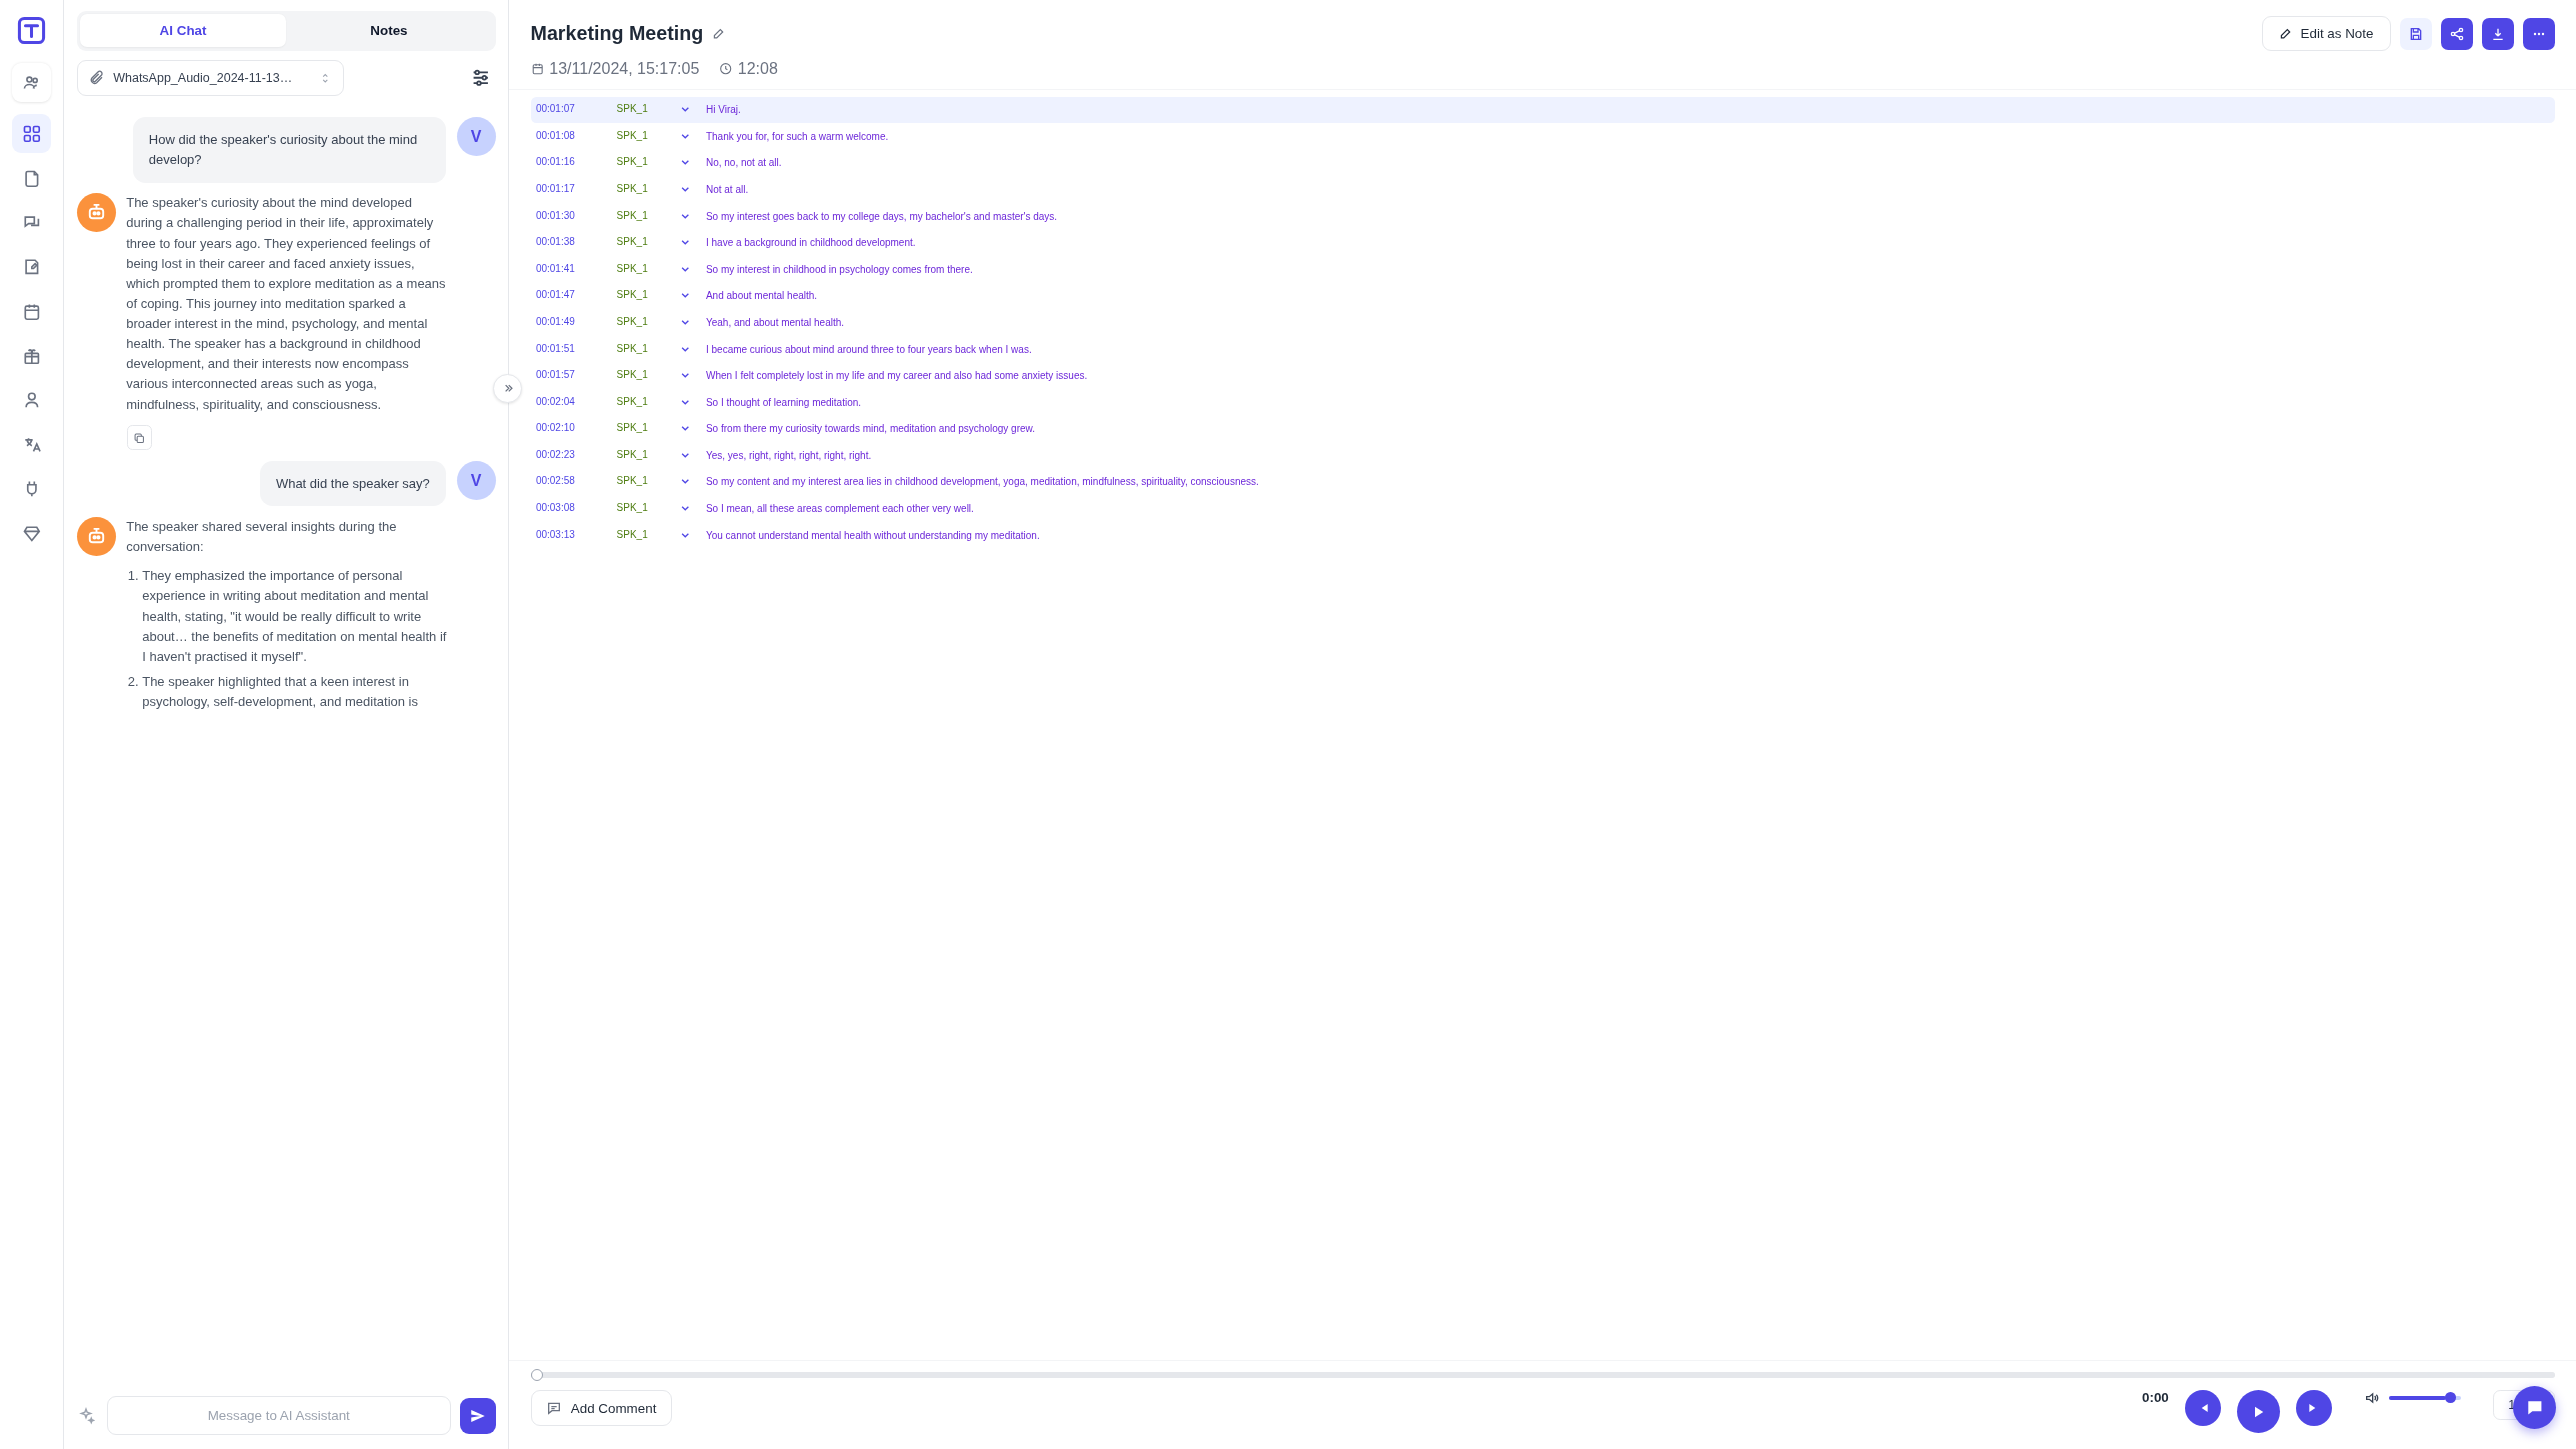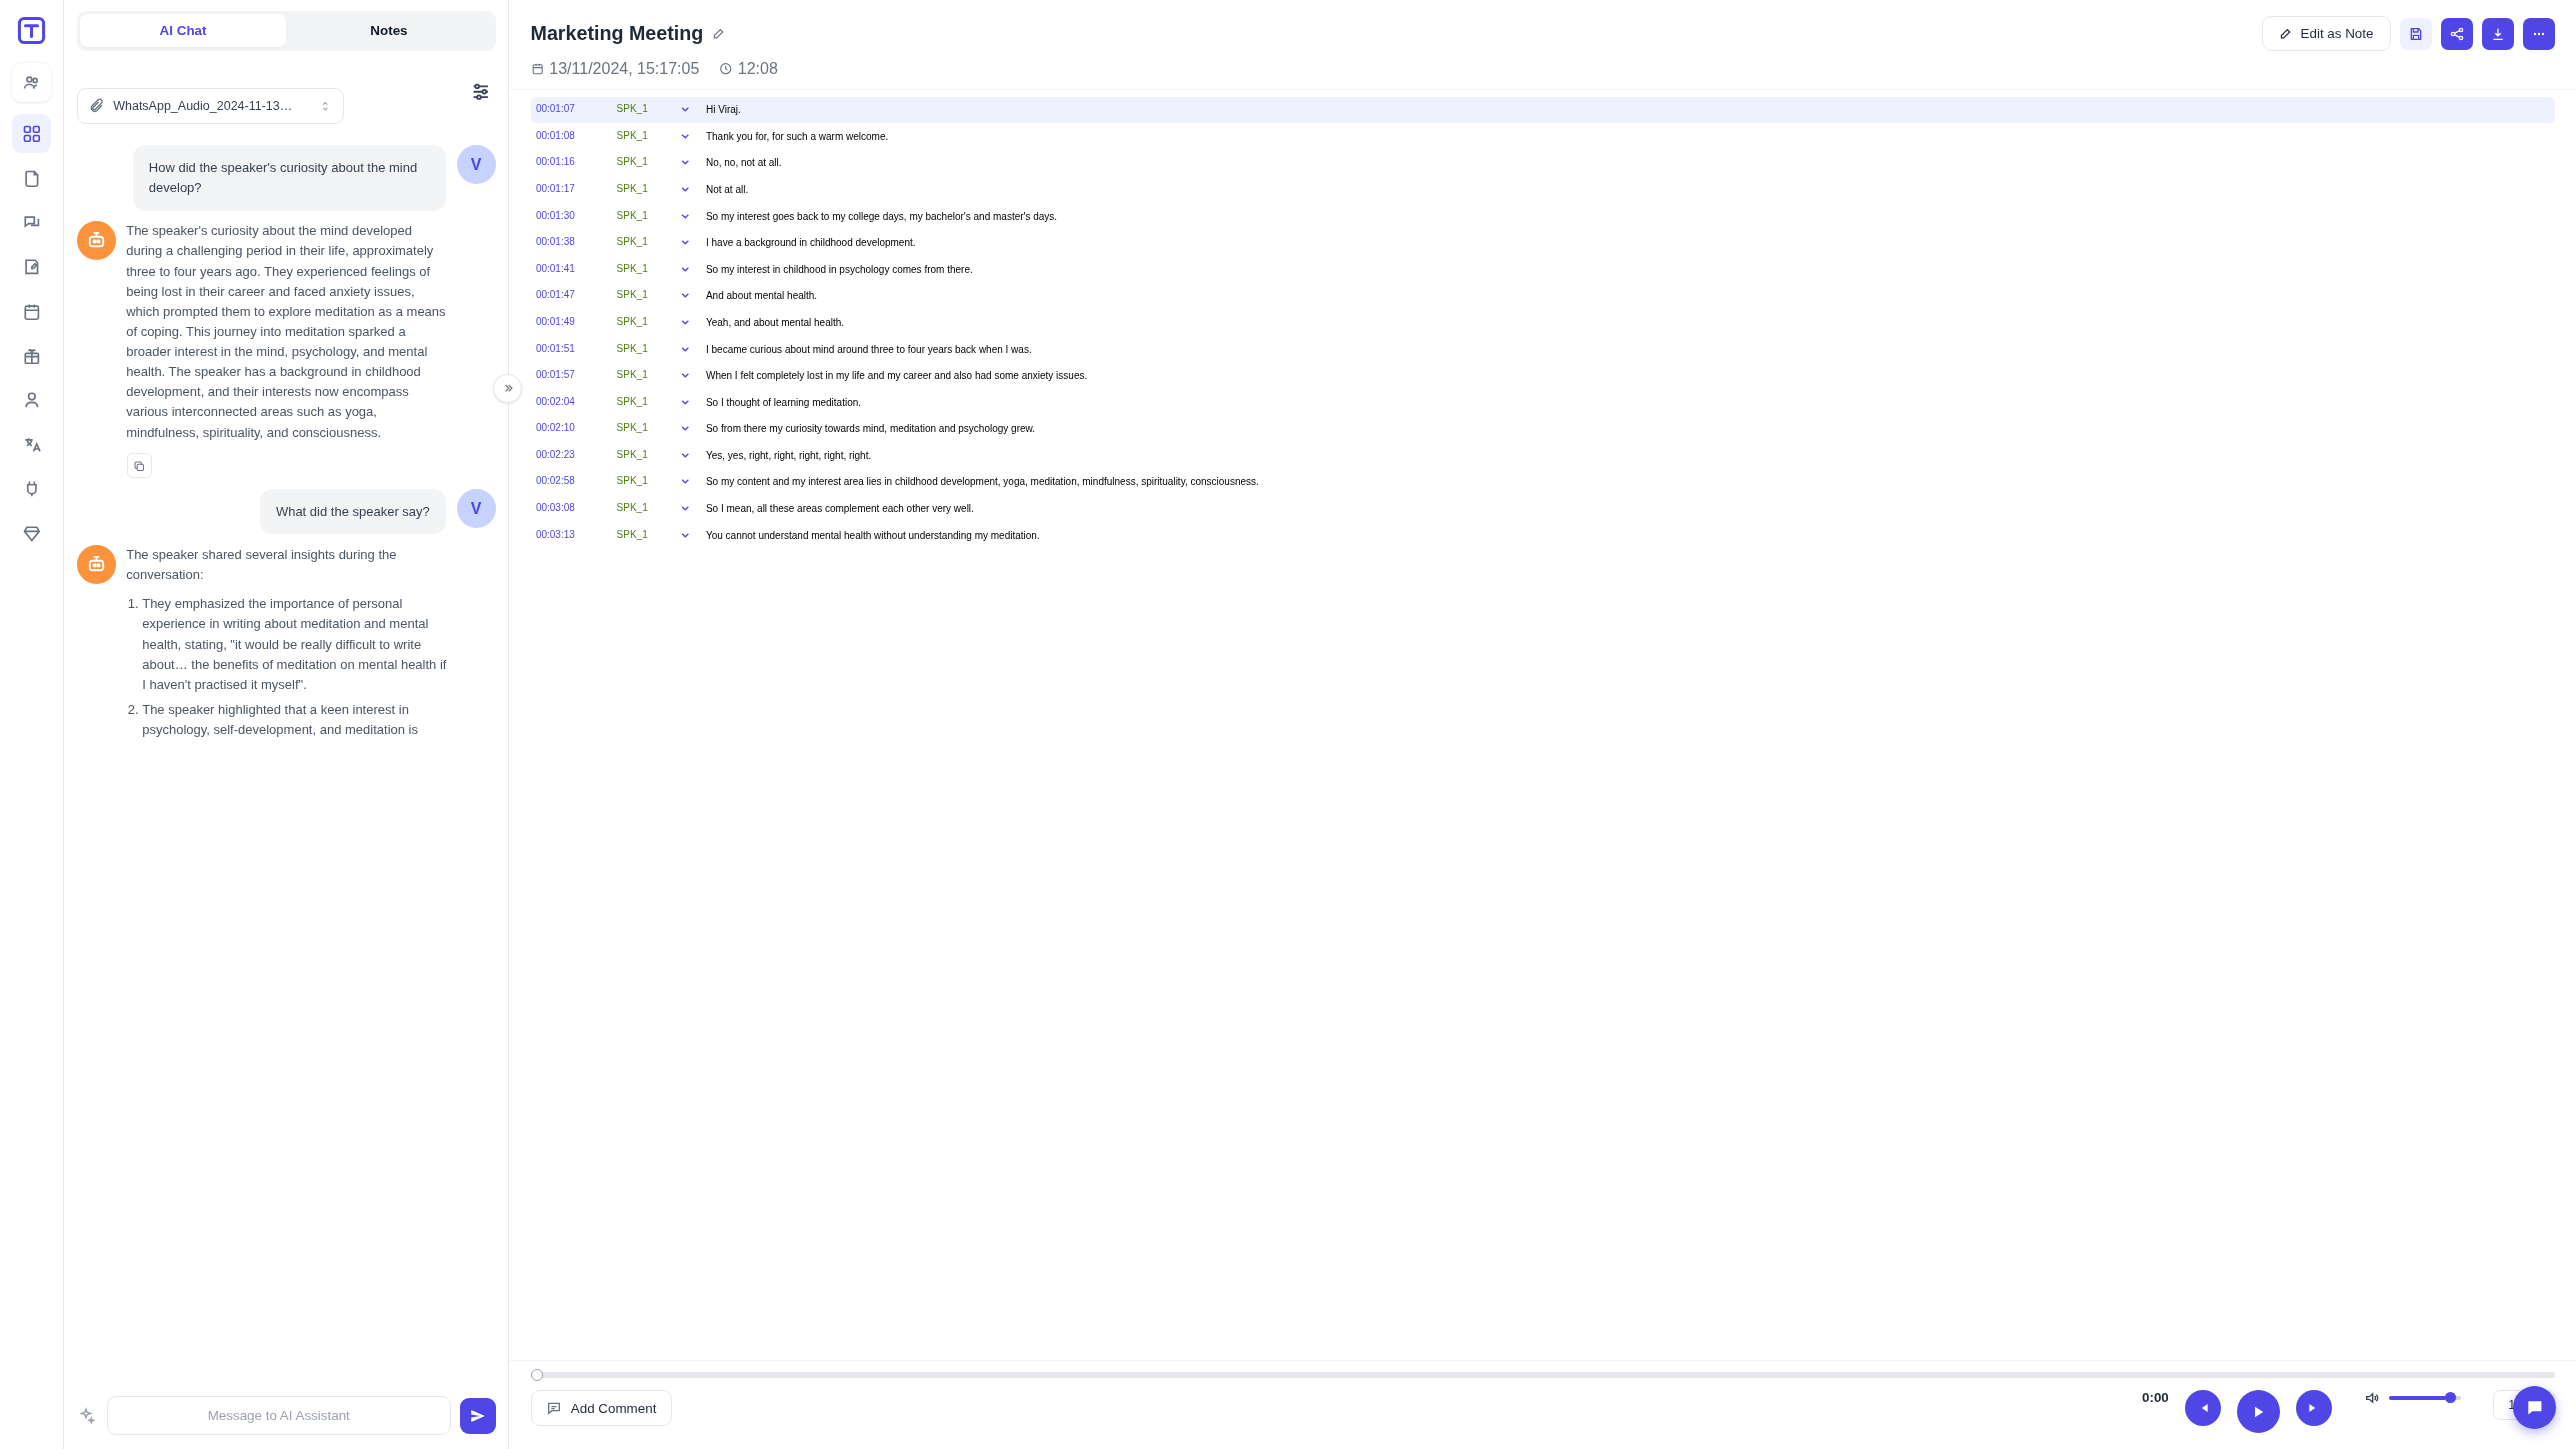--- a/index.html
+++ b/index.html
@@ -14,21 +14,21 @@
 .rail-btn.active { color:#4f46e5; background:#eef2ff;}
 .rail-btn svg { width:19.7px; height:19.7px; }
 
 
 .left-panel { width: 445px; border-right:0.9px solid #e5e7eb; display:flex; flex-direction:column; position:relative; }
 .tabs-wrap { padding: 10.7px 12.5px 9px; }
 .tabs { background:#f3f4f6; border-radius:9px; padding:3.6px; display:flex; }
 .tab { flex:1; text-align:center; padding:9px 0; font-size:13.4px; font-weight:600; color:#0f172a; border-radius:7.2px; cursor:pointer;}
 .tab.active { background:#fff; color:#4f46e5; box-shadow:0 0.9px 1.8px rgba(0,0,0,0.05);}
 .selector-row { display:flex; align-items:center; gap:10.7px; padding:0 12.5px 10.7px;}
-.file-select { flex:0 0 267px; display:flex; align-items:center; gap:9px; border:0.9px solid #e5e7eb; border-radius:9px; padding:9px 10.7px; font-size:12.5px; color:#374151;margin-top:28px;}
+.file-select { flex:0 0 267px; display:flex; align-items:center; gap:9px; border:0.9px solid #e5e7eb; border-radius:9px; padding:9px 10.7px; font-size:12.5px; color:#374151;}
 .file-select .chev { margin-left:auto; color:#9ca3af;}
 .sliders-btn { width:29px; height:29px; display:flex;align-items:center;justify-content:center; color:#374151; cursor:pointer; margin-left:auto;}
 
 .chat-scroll { flex:1; overflow-y:auto; padding:0 12.5px 9px; }
 .msg-row { display:flex; gap:10.7px; margin:10.7px 0; align-items:flex-start;}
 .msg-row.user { justify-content:flex-end;}
 .avatar { width:39px; height:39px; border-radius:50%; flex:0 0 39px; display:flex;align-items:center;justify-content:center; font-weight:600; font-size:16px;}
 .avatar.bot { background:#fb923c; color:#fff; }
 .avatar.user { background:#c7d2fe; color:#4f46e5;}
 .bubble { background:#f3f4f6; border-radius:12.5px; padding:12.5px 16px; font-size:13px; line-height:1.55; color:#374151; max-width:313px;}
@@ -58,21 +58,21 @@
 .sq-btn.light { background:#eef2ff; color:#4f46e5;}
 .meta { display:flex; gap:19.7px; margin-top:9px; font-size:16px; color:#6b7280;}
 .meta span { display:flex; align-items:center; gap:5.4px;}
 
 .transcript { flex:1; overflow-y:auto; padding:7.2px 21.5px;}
 .t-row { display:flex; align-items:flex-start; gap:10.7px; padding:6.3px 5.4px; border-radius:5.4px; font-size:10px;}
 .t-row:first-child { background:#eef2ff;}
 .t-ts { color:#4f46e5; width:70px; flex:0 0 70px; cursor:pointer;}
 .t-spk { color:#4d7c0f; width:52px; flex:0 0 52px; cursor:pointer;}
 .t-chev { color:#4f46e5; width:16px; flex:0 0 16px; cursor:pointer;}
-.t-txt { flex:1; color:#000000; line-height:1.4;}
+.t-txt { flex:1; color:#6d28d9; line-height:1.4;}
 
 .player { border-top:0.9px solid #f3f4f6; padding:10.7px 21.5px 16px;}
 .progress { width:100%; height:5.4px; background:#e5e7eb; border-radius:2.7px; position:relative; margin-bottom:12.5px;}
 .progress-thumb { position:absolute; left:0; top:-3.6px; width:12.5px; height:12.5px; border-radius:50%; background:#fff; border:1.8px solid #9ca3af;}
 .controls { display:flex; align-items:flex-start; gap:16px;}
 .add-comment { border:0.9px solid #e5e7eb; border-radius:9px; padding:9px 14.3px; display:flex;align-items:center;gap:9px; font-size:13.4px; cursor:pointer;}
 .time-lbl { font-size:13.4px; font-weight:600; color:#1f2937; margin-left:auto;}
 .pbtn { width:36px; height:36px; border-radius:50%; background:#4f46e5; color:#fff; display:flex;align-items:center;justify-content:center; cursor:pointer;}
 .pbtn.big { width:43px; height:43px;}
 .vol { display:flex; align-items:center; gap:9px; margin-left:16px;}

